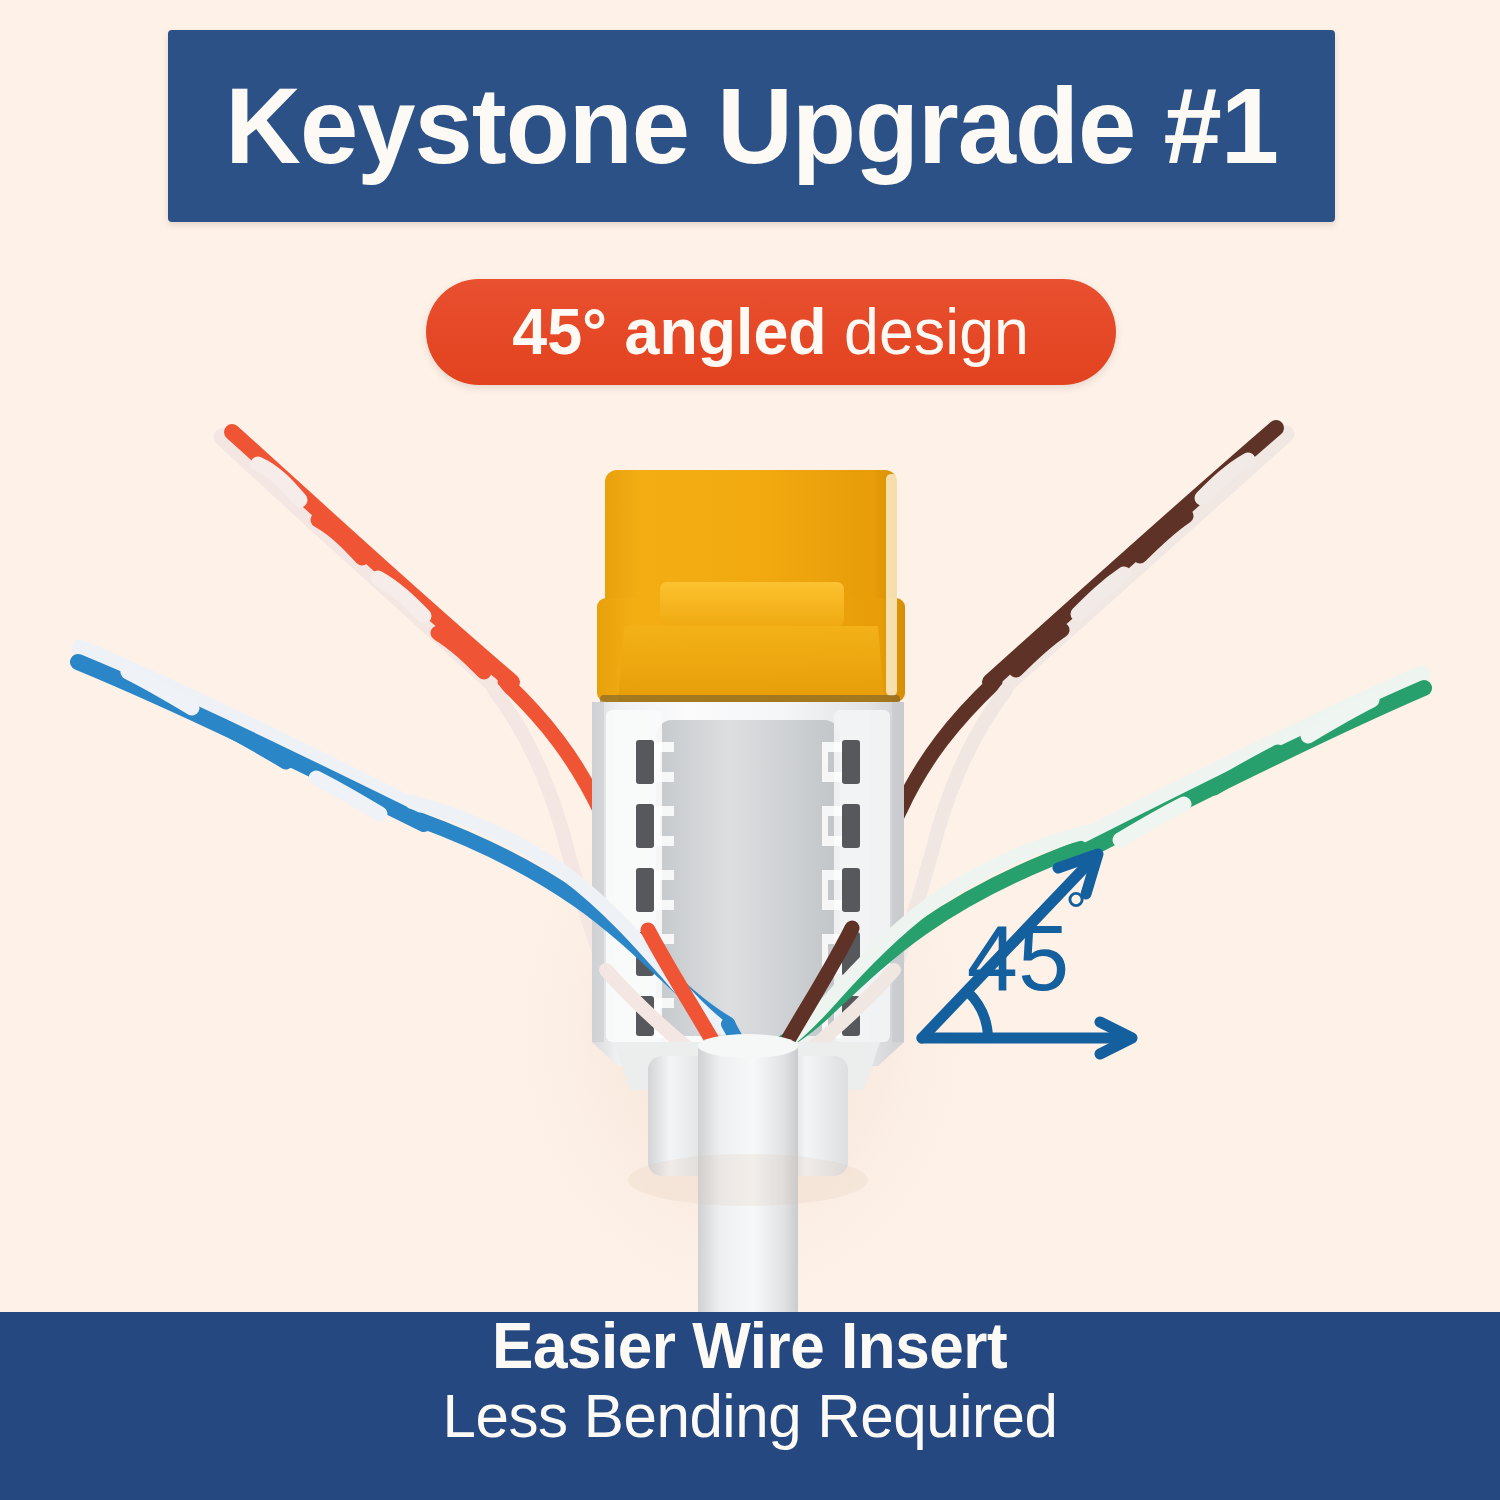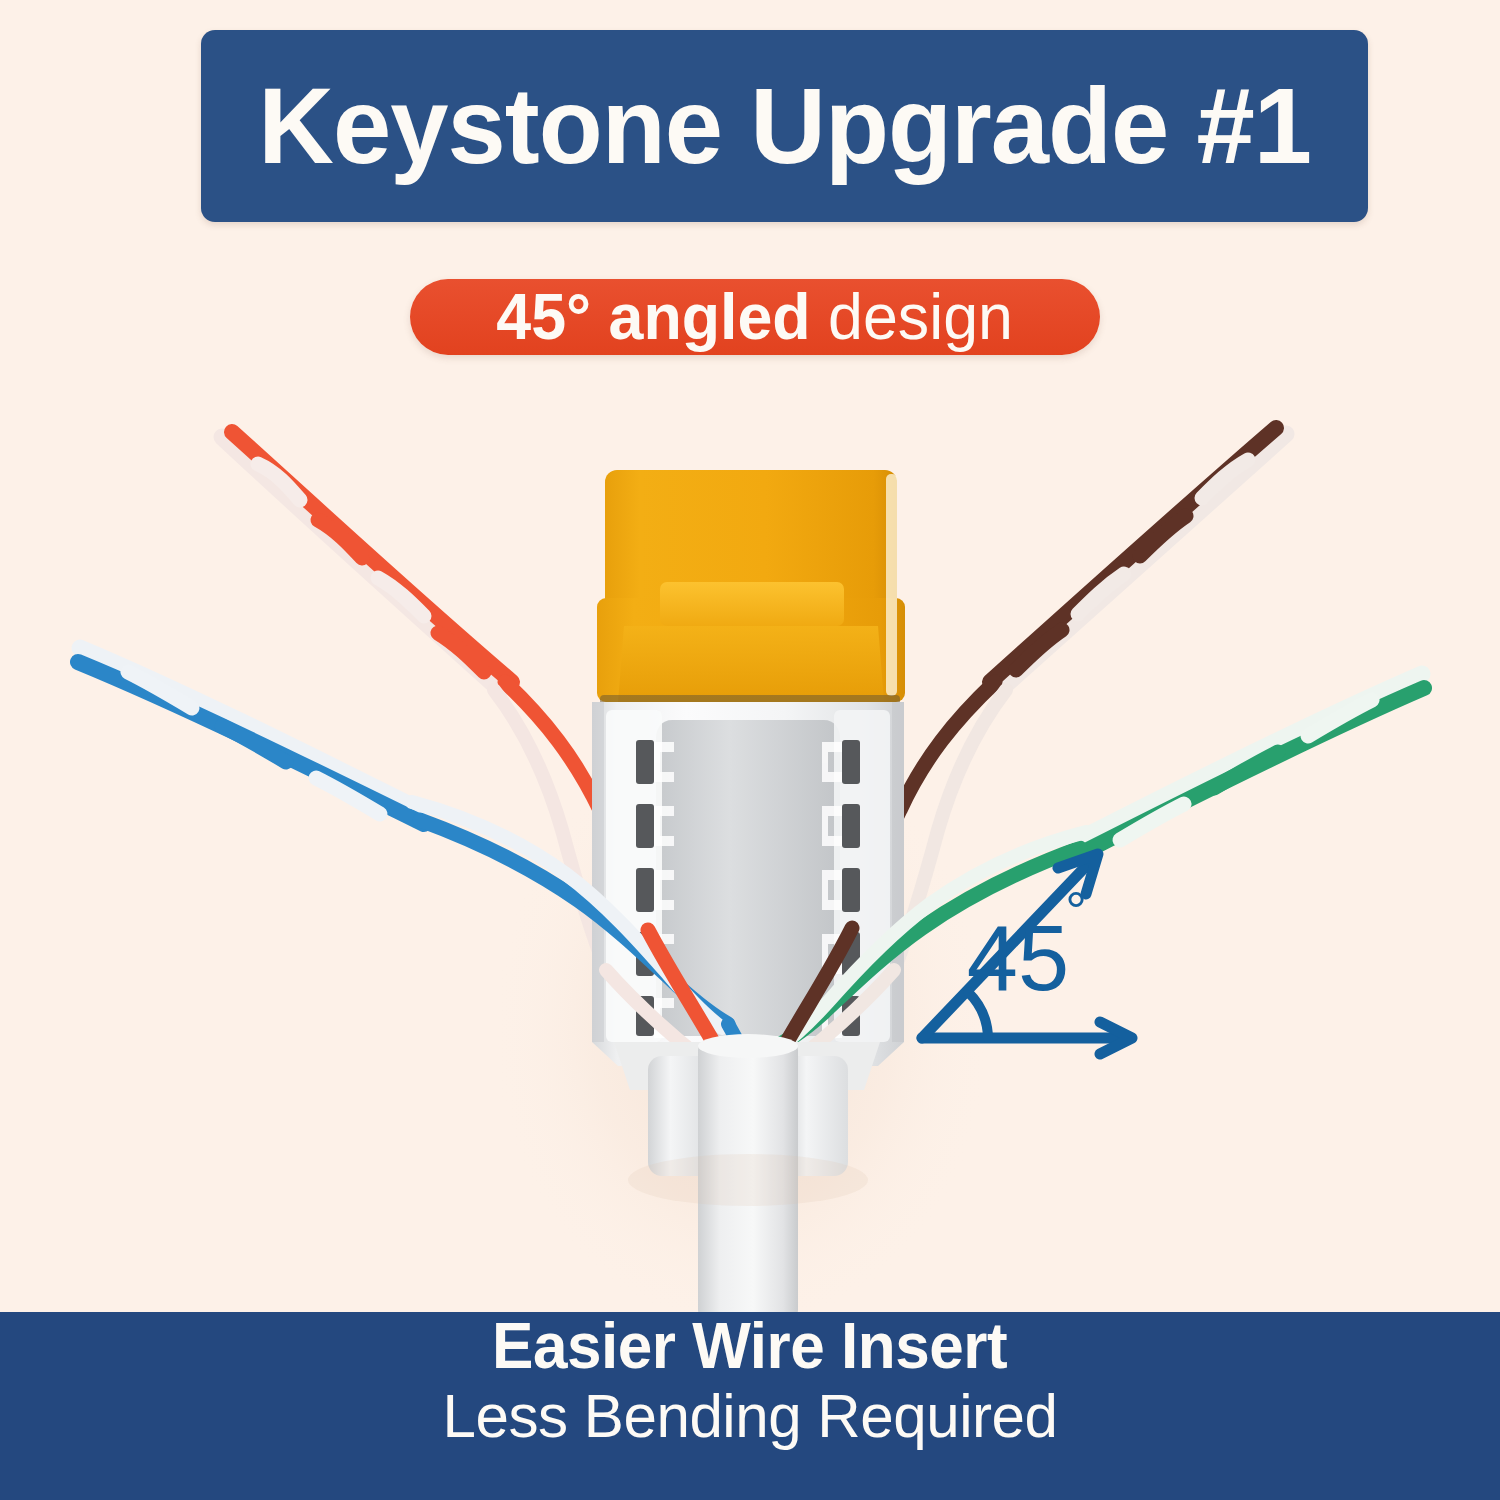--- a/index.html
+++ b/index.html
@@ -17,44 +17,43 @@
   }
 
   
   .headline-banner {
     position: absolute;
     left: 168px;
     top: 30px;
     width: 1167px;
     height: 192px;
     background: #2b5186;
-    border-radius: 14px;
+    border-radius: 4px;
     display: flex;
     align-items: center;
     justify-content: center;
     box-shadow: 0 3px 6px rgba(120, 90, 70, 0.18);
-    margin-left: 33px;
   }
   .headline-text {
     color: #fdfaf5;
     font-size: 108px;
     font-weight: bold;
     letter-spacing: -1px;
     line-height: 1;
     white-space: nowrap;
     transform: scaleX(0.97);
   }
 
   
   .subbadge {
     position: absolute;
-    left: 410px;
+    left: 426px;
     top: 279px;
     width: 690px;
-    height: 76px;
+    height: 106px;
     background: #e64a2b;
     background: linear-gradient(180deg, #e9502f 0%, #e2421f 100%);
     border-radius: 53px;
     display: flex;
     align-items: center;
     justify-content: center;
     box-shadow: 0 3px 7px rgba(120, 80, 60, 0.16);
   }
   .subbadge-text {
     color: #fdfaf5;

